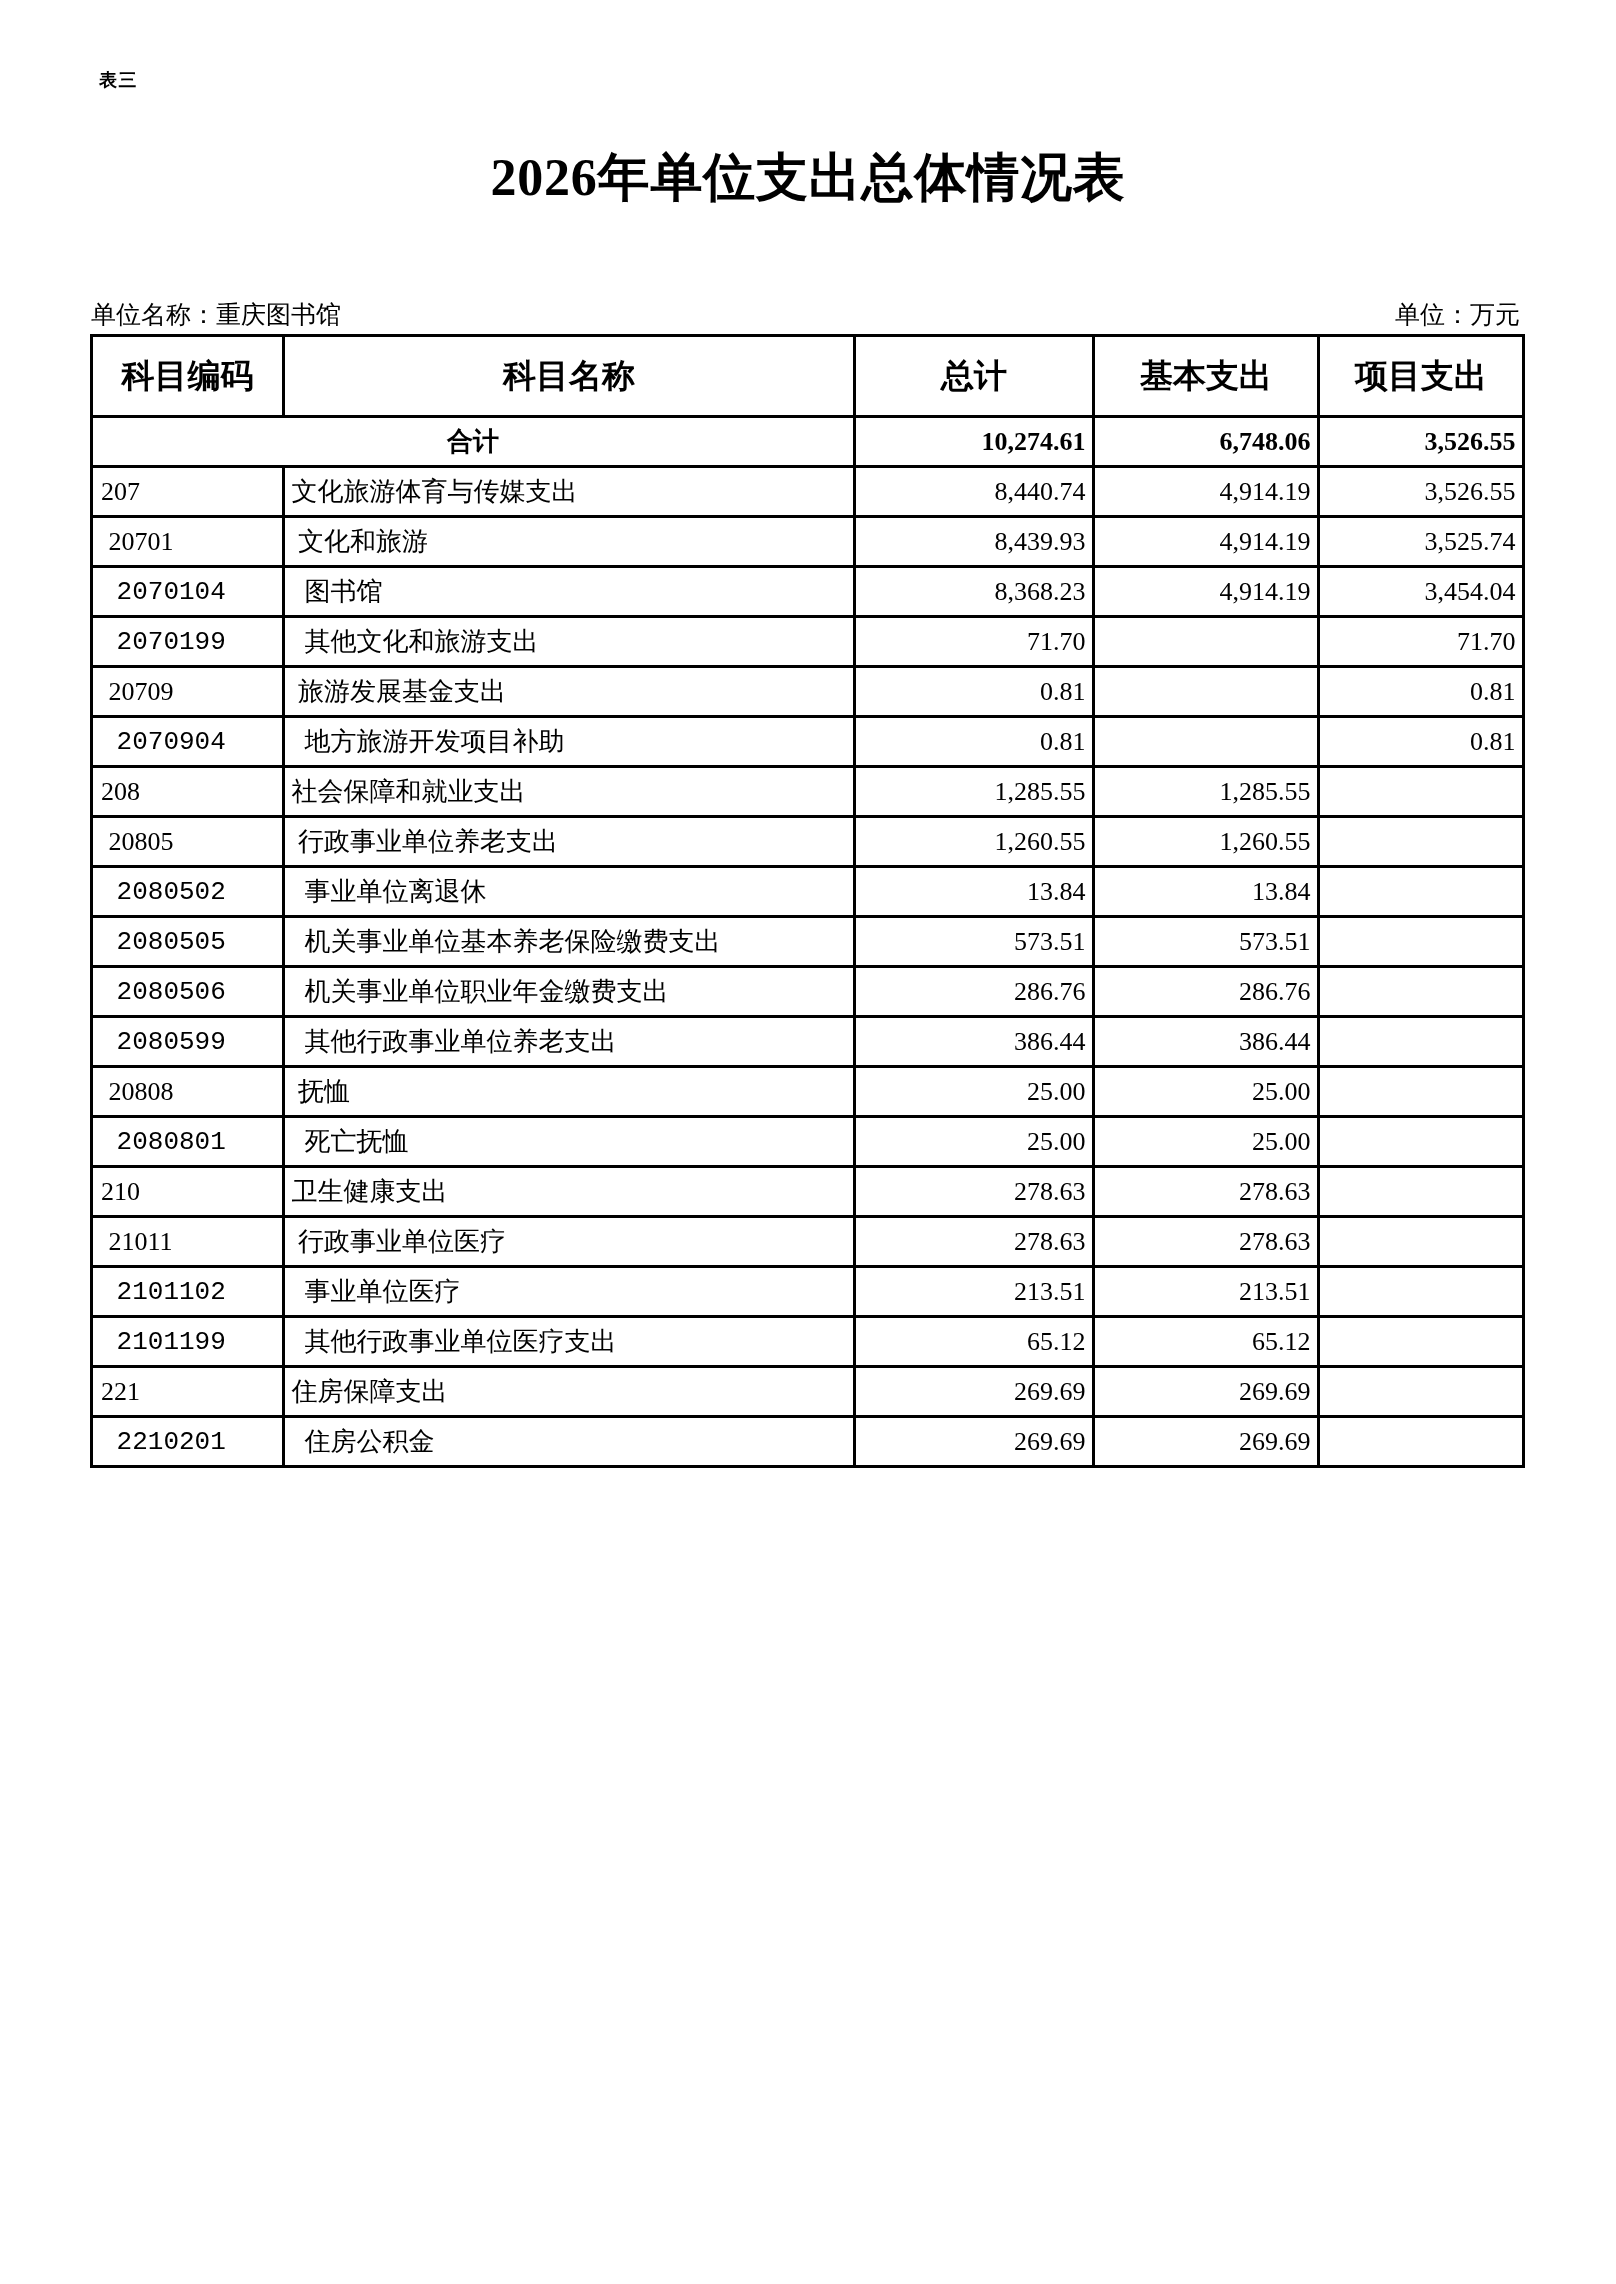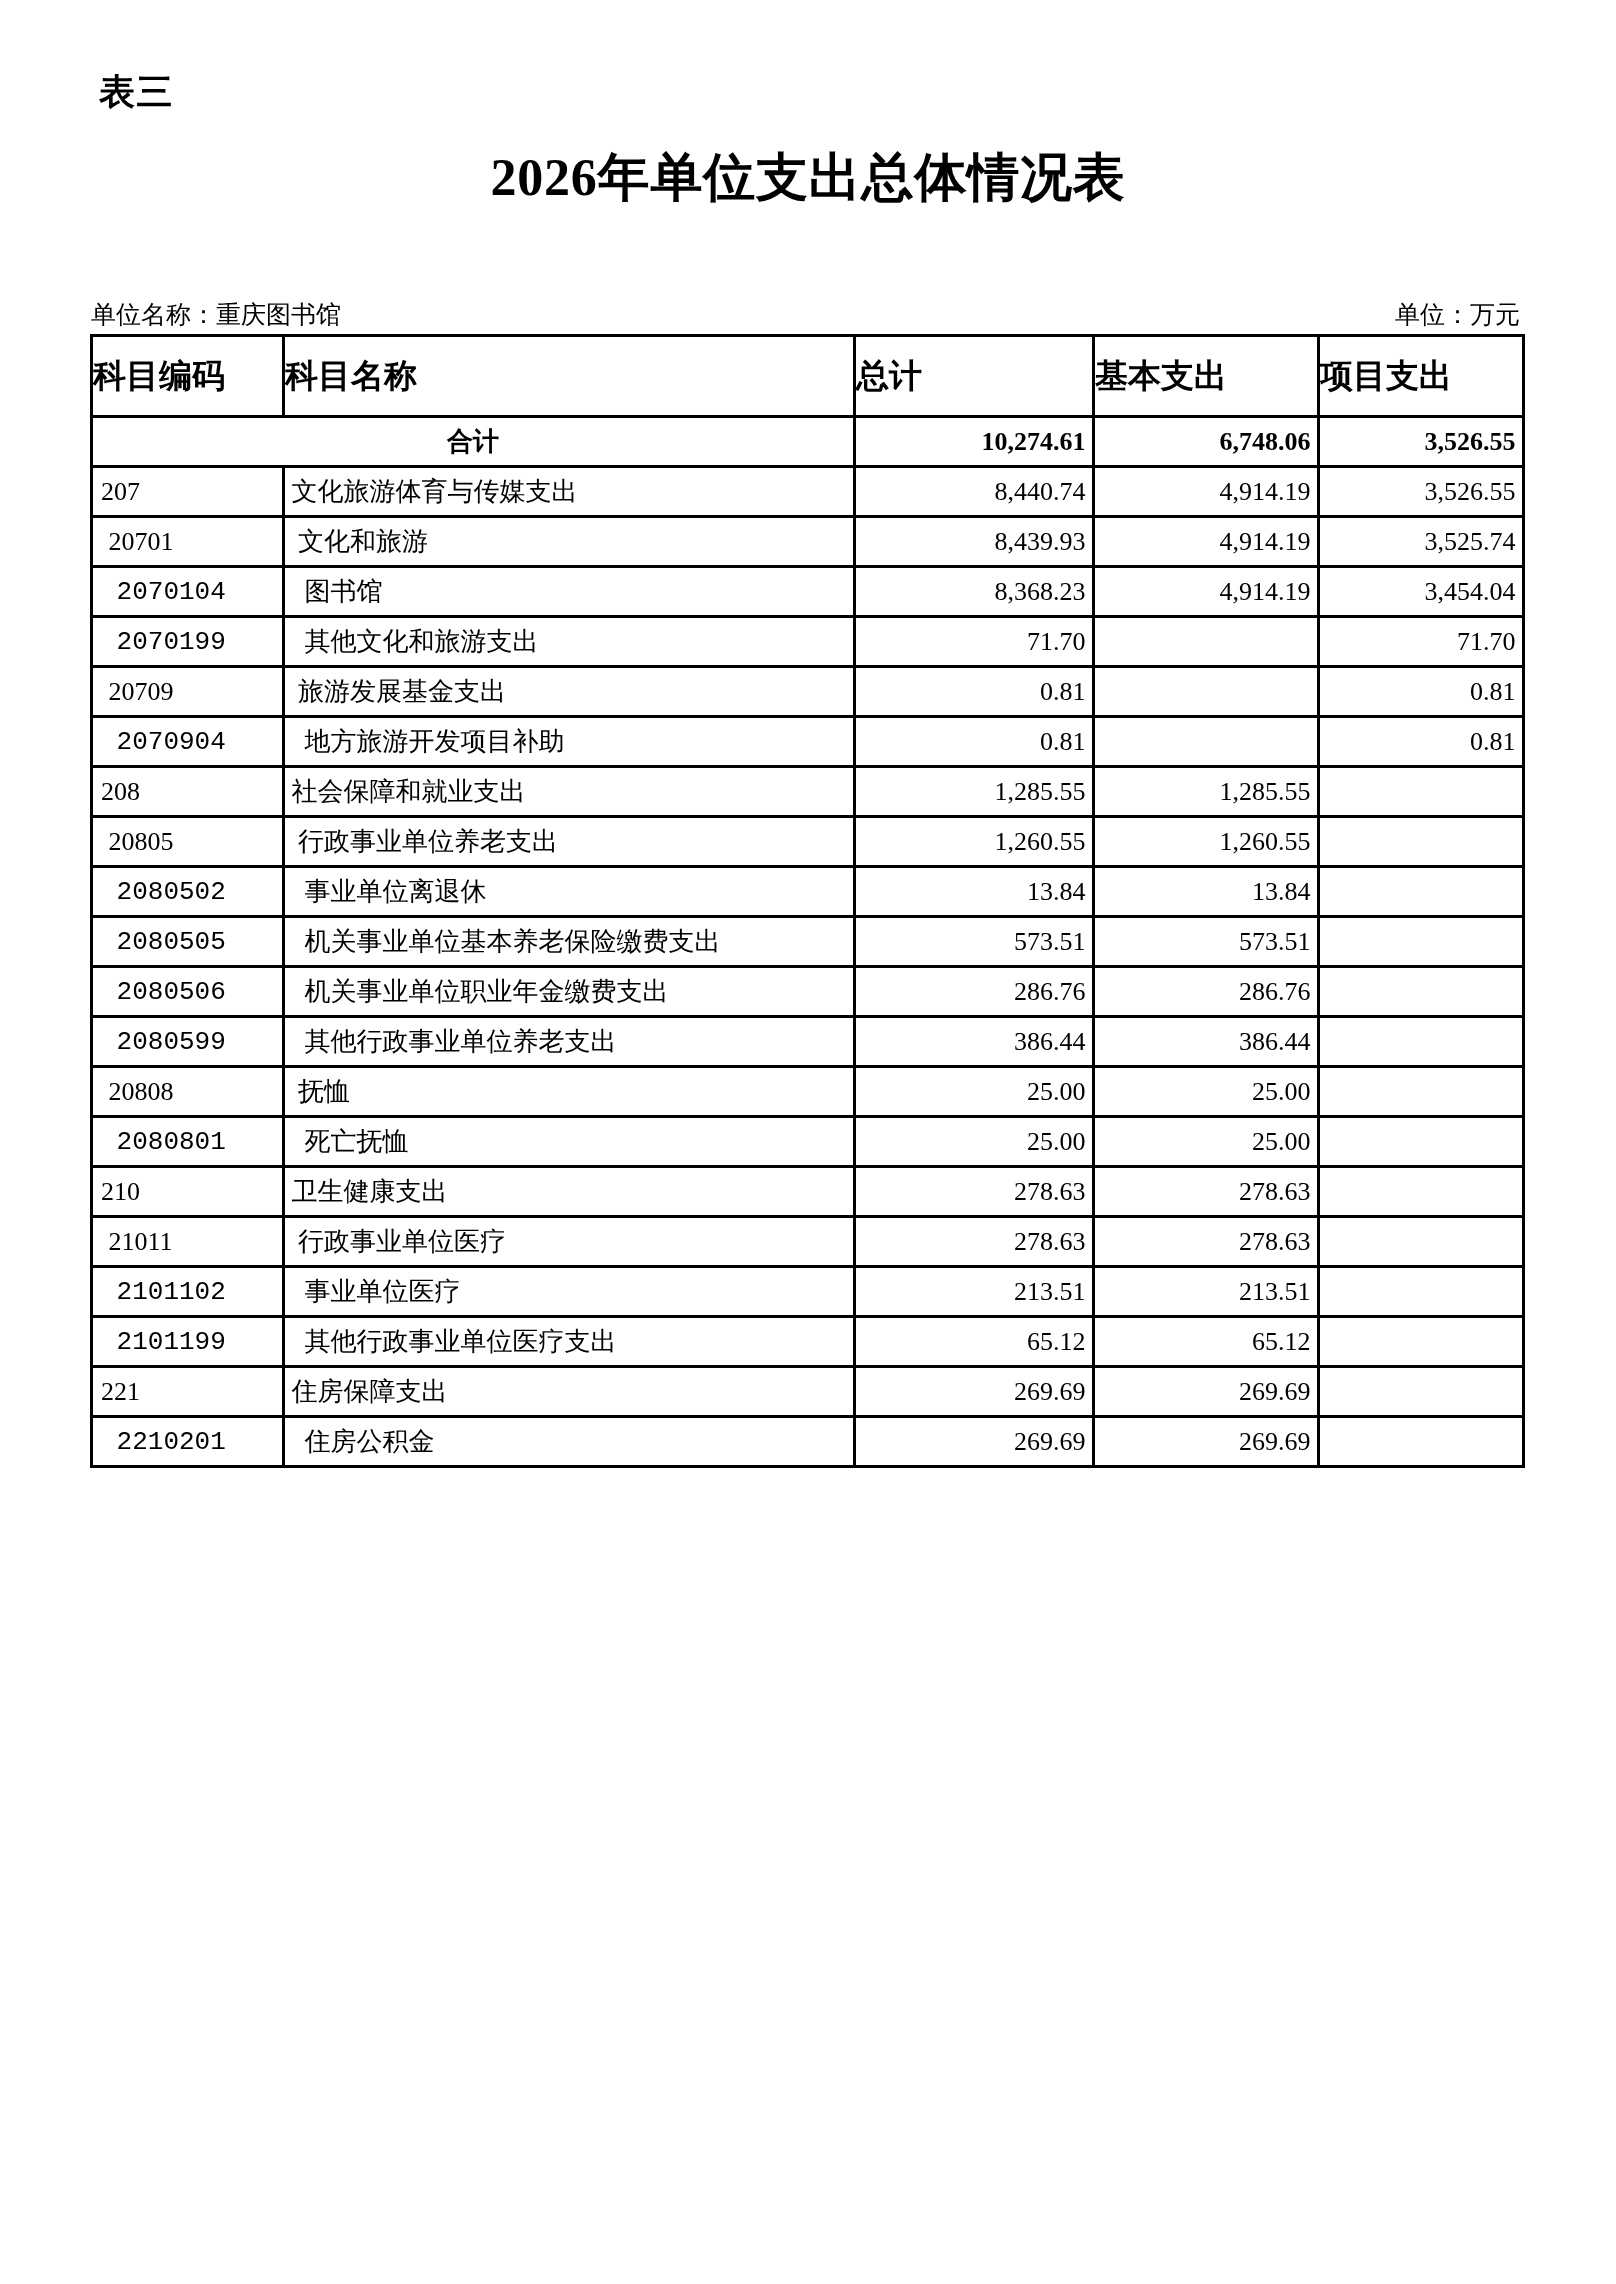--- a/index.html
+++ b/index.html
@@ -7,21 +7,21 @@
     position:relative;
     width:1616px; height:2284px;
     background:#ffffff;
     color:#000;
     font-family:"Liberation Serif", serif;
     overflow:hidden;
   }
   .corner-label {
     position:absolute; left:99px; top:68px;
     font-family:"Liberation Sans", sans-serif;
-    font-weight:bold; font-size:36px;
+    font-weight:bold; font-size:18px;
     letter-spacing:1.6px;
   }
   .doc-title {
     position:absolute; left:0; right:0; top:143px;
     margin:0; text-align:center;
     font-family:"Liberation Serif", serif;
     font-weight:bold; font-size:52px;
     letter-spacing:0.8px;
   }
   .meta-row {
@@ -39,21 +39,21 @@
   table.budget th, table.budget td {
     border:3.3px solid #000;
     vertical-align:middle;
     overflow:hidden; white-space:nowrap;
     box-sizing:border-box;
   }
   table.budget th {
     height:81px;
     font-family:Liberation Mono, monospace;
     font-weight:bold; font-size:33px;
-    text-align:left; padding:0;
+    text-align:center; padding:0;
   }
   table.budget td { height:50px; font-size:26px; }
   td.code-cell { padding-left:8.1px; font-size:26px; }
   td.name-cell { padding-left:6.5px; font-size:24.4px; }
   td.code-cell.lv2 { padding-left:15.5px; }
   td.code-cell.lv3 { padding-left:23.6px;font-family:Liberation Mono, monospace; }
   td.name-cell.lv2 { padding-left:13px; }
   td.name-cell.lv3 { padding-left:19.5px; }
   td.num-cell { text-align:right; padding-right:6.5px; font-size:26px; }
   tr.summary-row td { font-weight:bold; }

